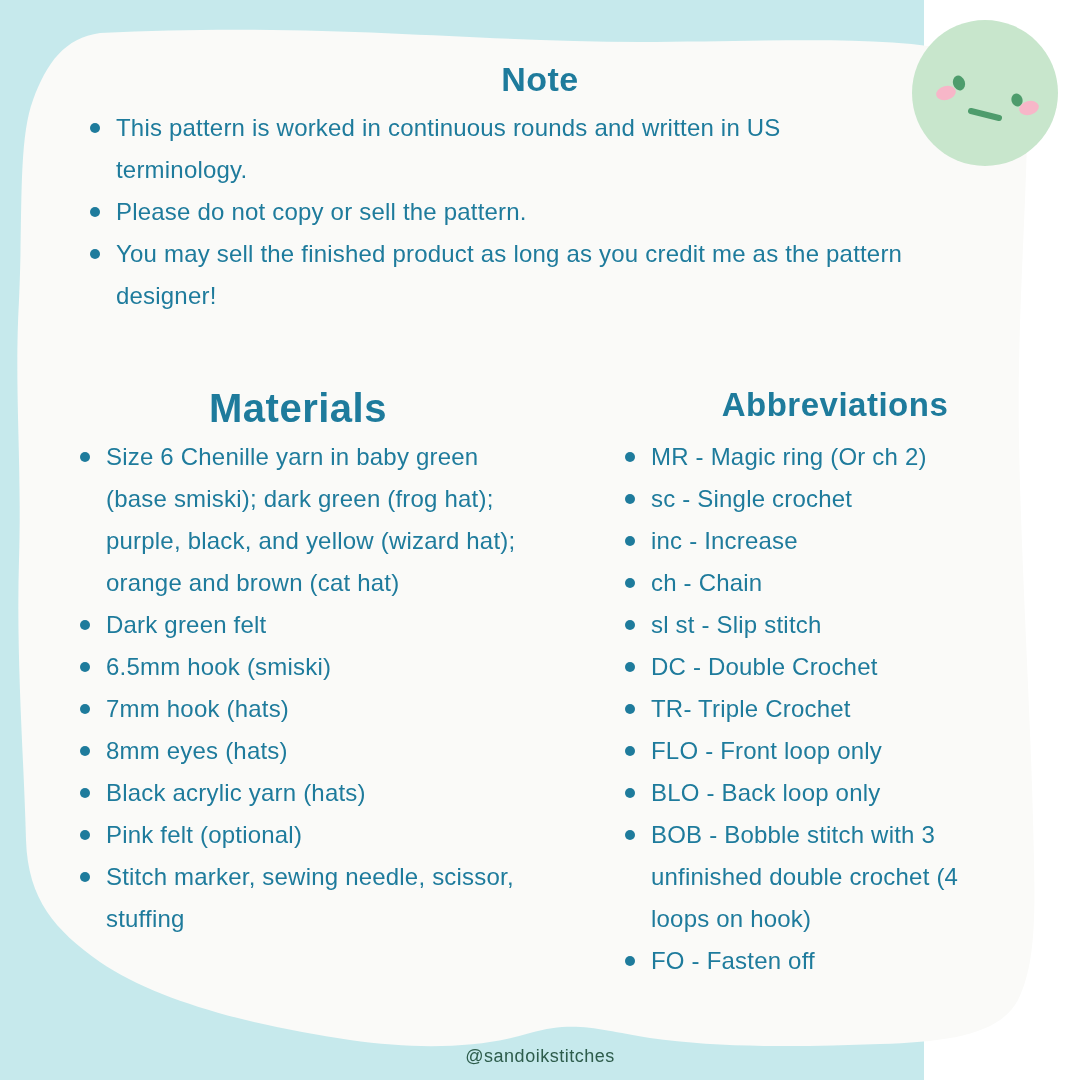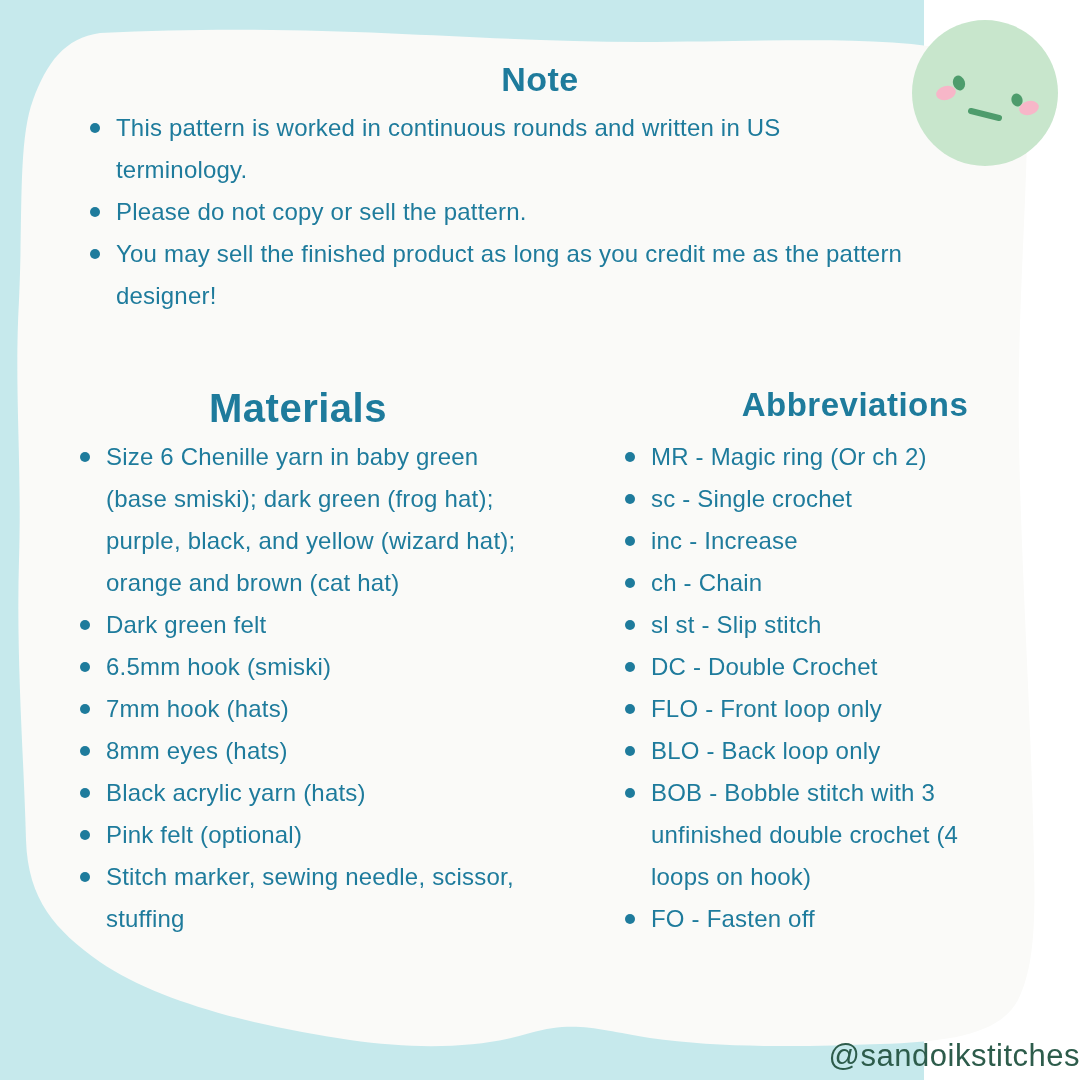--- a/index.html
+++ b/index.html
@@ -31,21 +31,21 @@
     position: absolute;
     margin: 0;
     text-align: center;
     font-size: 34px;
     font-weight: 600;
     letter-spacing: 0.5px;
     color: var(--text-color, #1e7b9c);
   }
   .note-title    { left: 0;     top: 60px;  width: 1080px; }
   .materials-title { left: 38px;  top: 386px; width: 520px; font-size: 40px; }
-  .abbr-title     { left: 648px; top: 386px; width: 414px; font-size: 33px; }
+  .abbr-title     { left: 628px; top: 386px; width: 414px; font-size: 33px; }
 
   ul.list {
     position: absolute;
     list-style: none;
     margin: 0;
     padding: 0;
     color: var(--text-color, #1e7b9c);
     font-size: 24px;
     line-height: 42px;
     letter-spacing: 0.2px;
@@ -69,22 +69,22 @@
     height: 10px;
     border-radius: 50%;
     background: var(--text-color, #1e7b9c);
   }
 
   .footer {
     position: absolute;
     left: 0;
     top: 1040px;
     width: 1080px;
-    text-align: right;
-    font-size: 31px;
+    text-align: center;
+    font-size: 18px;
     line-height: 32px;
     letter-spacing: 0.5px;
     color: var(--footer-color, #2d5c4b);
   }
 </style>
 </head>
 <body>
 
 <div class="canvas">
 
@@ -167,20 +167,21 @@
 
       <li><span>inc - Increase</span></li>
 
 
       <li><span>ch - Chain</span></li>
 
       <li><span>sl st - Slip stitch</span></li>
 
       <li><span>DC - Double Crochet</span></li>
 
+      <li><span>TR- Triple Crochet</span></li>
 
       <li><span>FLO - Front loop only</span></li>
 
       <li><span>BLO - Back loop only</span></li>
 
       <li><span>BOB - Bobble stitch with 3
 unfinished double crochet (4
 loops on hook)</span></li>
 
       <li><span>FO - Fasten off</span></li>

